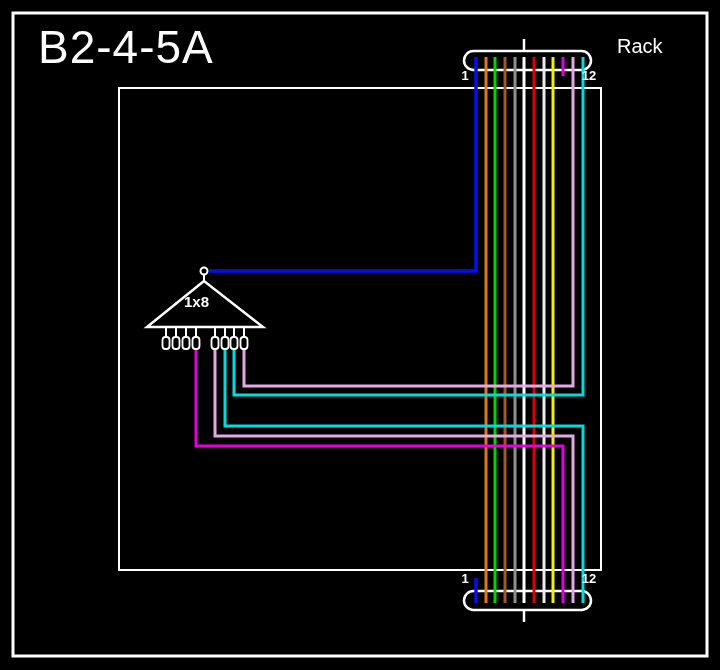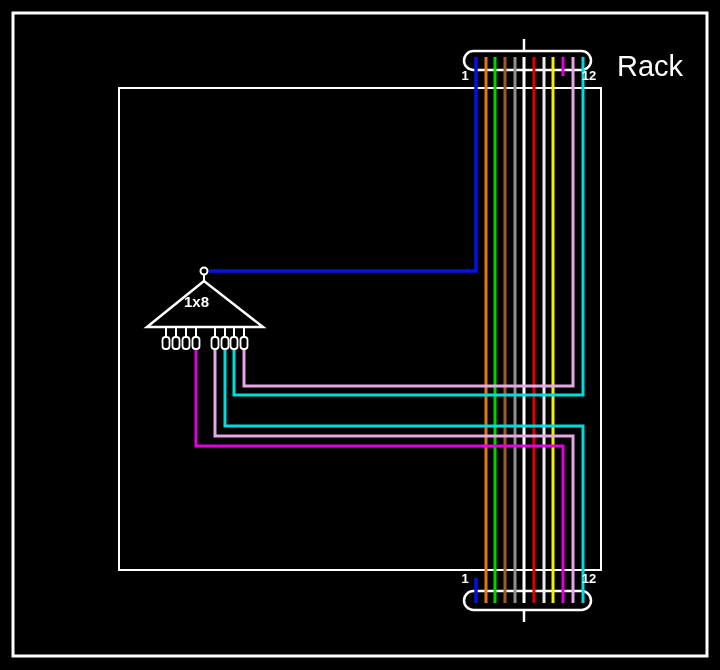--- a/index.html
+++ b/index.html
@@ -3,21 +3,21 @@
 <meta charset="utf-8">
 <style>
   html,body{margin:0;padding:0;background:#000;}
   .stage{
     position:relative;width:720px;height:670px;background:#000;overflow:hidden;
     font-family:"Liberation Sans", sans-serif;color:#fff;
   }
   .stage svg{position:absolute;left:0;top:0;}
   .txt{position:absolute;color:#fff;line-height:1;}
   .title{left:38px;top:24px;font-size:46px;letter-spacing:1px;}
-  .rack{left:617px;top:52px;font-size:29px;}
+  .rack{left:617px;top:36px;font-size:20px;}
   .portnum{font-size:13px;font-weight:bold;text-align:center;}
   .p-top-1{left:456px;top:69px;width:18px;}
   .p-top-12{left:577px;top:69px;width:24px;}
   .p-bot-1{left:456px;top:572px;width:18px;}
   .p-bot-12{left:577px;top:572px;width:24px;}
   .splitter-label{left:184px;top:294px;width:40px;font-size:15px;font-weight:bold;text-align:left;}
 </style>
 </head>
 <body>
 
@@ -59,20 +59,21 @@
       <line x1="215" y1="327" x2="215" y2="337" stroke="#ffffff" stroke-width="2"></line>
       <rect x="211.5" y="337" width="7" height="12" rx="3" ry="3" fill="#000000" stroke="#ffffff" stroke-width="1.8"></rect>
       <line x1="225" y1="327" x2="225" y2="337" stroke="#ffffff" stroke-width="2"></line>
       <rect x="221.5" y="337" width="7" height="12" rx="3" ry="3" fill="#000000" stroke="#ffffff" stroke-width="1.8"></rect>
       <line x1="234" y1="327" x2="234" y2="337" stroke="#ffffff" stroke-width="2"></line>
       <rect x="230.5" y="337" width="7" height="12" rx="3" ry="3" fill="#000000" stroke="#ffffff" stroke-width="1.8"></rect>
       <line x1="244" y1="327" x2="244" y2="337" stroke="#ffffff" stroke-width="2"></line>
       <rect x="240.5" y="337" width="7" height="12" rx="3" ry="3" fill="#000000" stroke="#ffffff" stroke-width="1.8"></rect>
     </svg>
 
+  <div class="txt title">B2-4-5A</div>
   <div class="txt rack">Rack</div>
 
   <div class="txt portnum p-top-1">1</div>
   <div class="txt portnum p-top-12">12</div>
   <div class="txt portnum p-bot-1">1</div>
   <div class="txt portnum p-bot-12">12</div>
 
   <div class="txt splitter-label">1x8</div>
 </div>
 

